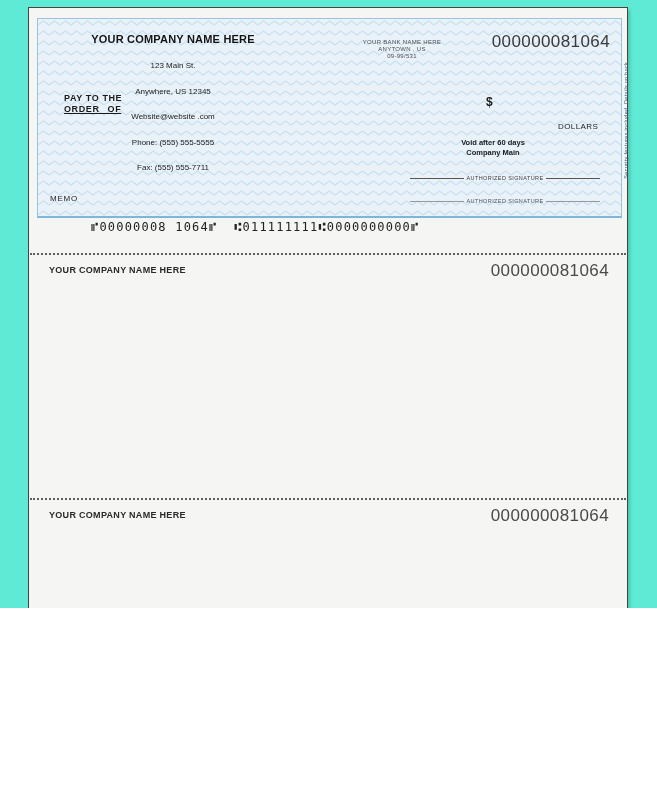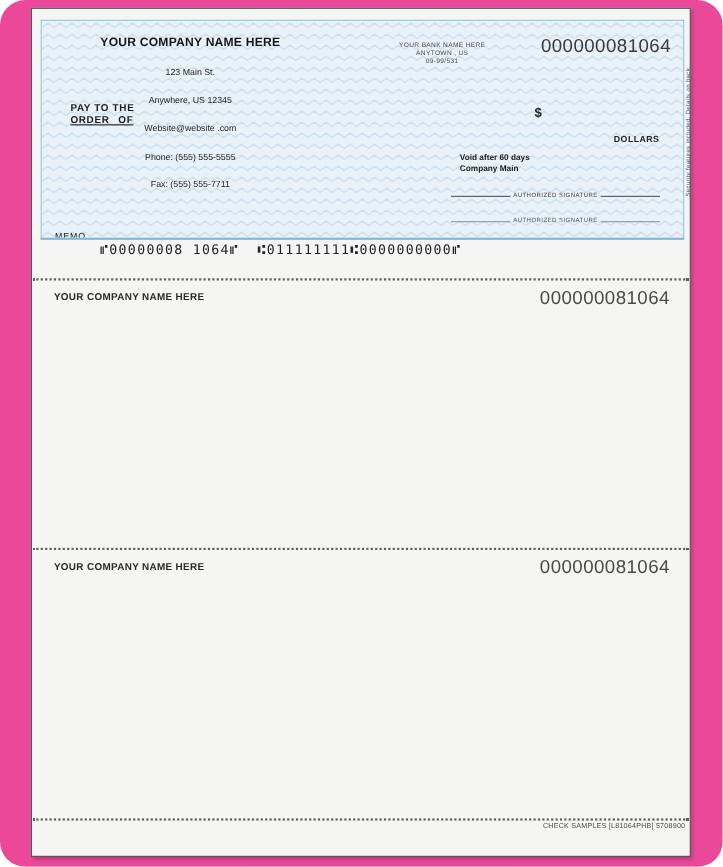--- a/index.html
+++ b/index.html
@@ -1,48 +1,48 @@
 <!DOCTYPE html>
 <html><head>
 <meta charset="utf-8">
 <style>
   * { margin:0; padding:0; box-sizing:border-box; }
   html,body { width:657px; height:788px; background:#ffffff; font-family:"Liberation Sans", sans-serif; }
-  .page { position:relative; width:657px; height:788px; background:#ec4899; overflow:hidden;border-radius:23px; }
+  .page { position:relative; width:657px; height:608px; background:#5eead4; overflow:hidden; }
   .sheet { position:absolute; left:28px; top:7px; width:600px; height:772px;
            background:#f5f5f3; border:1px solid #454545;
            box-shadow:2px 3px 3px rgba(0,0,0,0.18); }
 
   
   .check { position:absolute; left:8px; top:10px; width:585px; height:200px;
            border:1px solid #96c5e0; border-bottom:2px solid #7fb5d6; overflow:hidden; }
   .check-bg { position:absolute; left:0; top:0; width:100%; height:100%; }
   .company { position:absolute; left:10px; top:14px; width:250px; text-align:center; color:#141414; }
   .company .cname { font-size:11px; font-weight:bold; letter-spacing:0.2px; margin-bottom:2px; }
   .company .cline { font-size:8px; line-height:9.5px; color:#1d1d1d;margin-top:16px; }
   .bank { position:absolute; left:304px; top:20px; width:120px; text-align:center; color:#4e4e4e; }
   .bank div { font-size:6px; line-height:7px; letter-spacing:0.3px; }
   .check-no { position:absolute; right:11px; top:13px; font-size:17px; line-height:19px;
               color:#3a3a3a; letter-spacing:0.4px; }
   .payto { position:absolute; left:26px; top:74px; font-size:9px; line-height:11px;
            font-weight:600; letter-spacing:0.6px; color:#1c1c1c; }
   .payto .l2 { word-spacing:5px;text-decoration:underline; }
   .dollar-sign { position:absolute; left:448px; top:76px; font-size:12px; font-weight:bold; color:#1c1c1c; }
-  .dollars-label { position:absolute; left:520px; top:103px; font-size:8px; font-weight:bold;
+  .dollars-label { position:absolute; left:520px; top:103px; font-size:8px; font-weight:normal;
                    letter-spacing:0.4px; color:#1c1c1c; }
-  .void-block { position:absolute; left:380px; top:119px; width:150px; 
+  .void-block { position:absolute; left:380px; top:119px; width:150px; text-align:center;
                 font-size:7.5px; font-weight:bold; line-height:9.5px; color:#1c1c1c; }
   .sigrow { position:absolute; left:372px; width:190px; height:8px; display:flex; align-items:center; }
   .sigrow .sline { flex:1; height:1px; background:#555; }
   .sigrow .slabel { font-size:5.5px; letter-spacing:0.4px; color:#3f3f3f; padding:0 3px; white-space:nowrap; }
   .sigrow.row1 { top:155px; }
   .sigrow.row2 { top:178px; }
   .sigrow.row2 .sline { background:#9a9a9a; }
   .sigrow.row2 .slabel { color:#555; }
-  .memo { position:absolute; left:12px; top:175px; font-size:8px; letter-spacing:0.8px; color:#1c1c1c;margin-top:16px; }
+  .memo { position:absolute; left:12px; top:175px; font-size:8px; letter-spacing:0.8px; color:#1c1c1c; }
 
   .security-strip { position:absolute; left:591px; top:12px; width:11px; height:198px;
                     display:flex; align-items:center; justify-content:center; }
   .security-strip span { writing-mode:vertical-rl; transform:rotate(180deg);
                          font-size:5.5px; letter-spacing:0.3px; color:#3a5a78; white-space:nowrap; }
 
   
   .micr { position:absolute; left:62px; top:212px; font-family:"DejaVu Sans Mono","DejaVu Sans",monospace;
           font-weight:normal; font-size:12px; letter-spacing:1.2px; color:#222; white-space:pre; }
 

